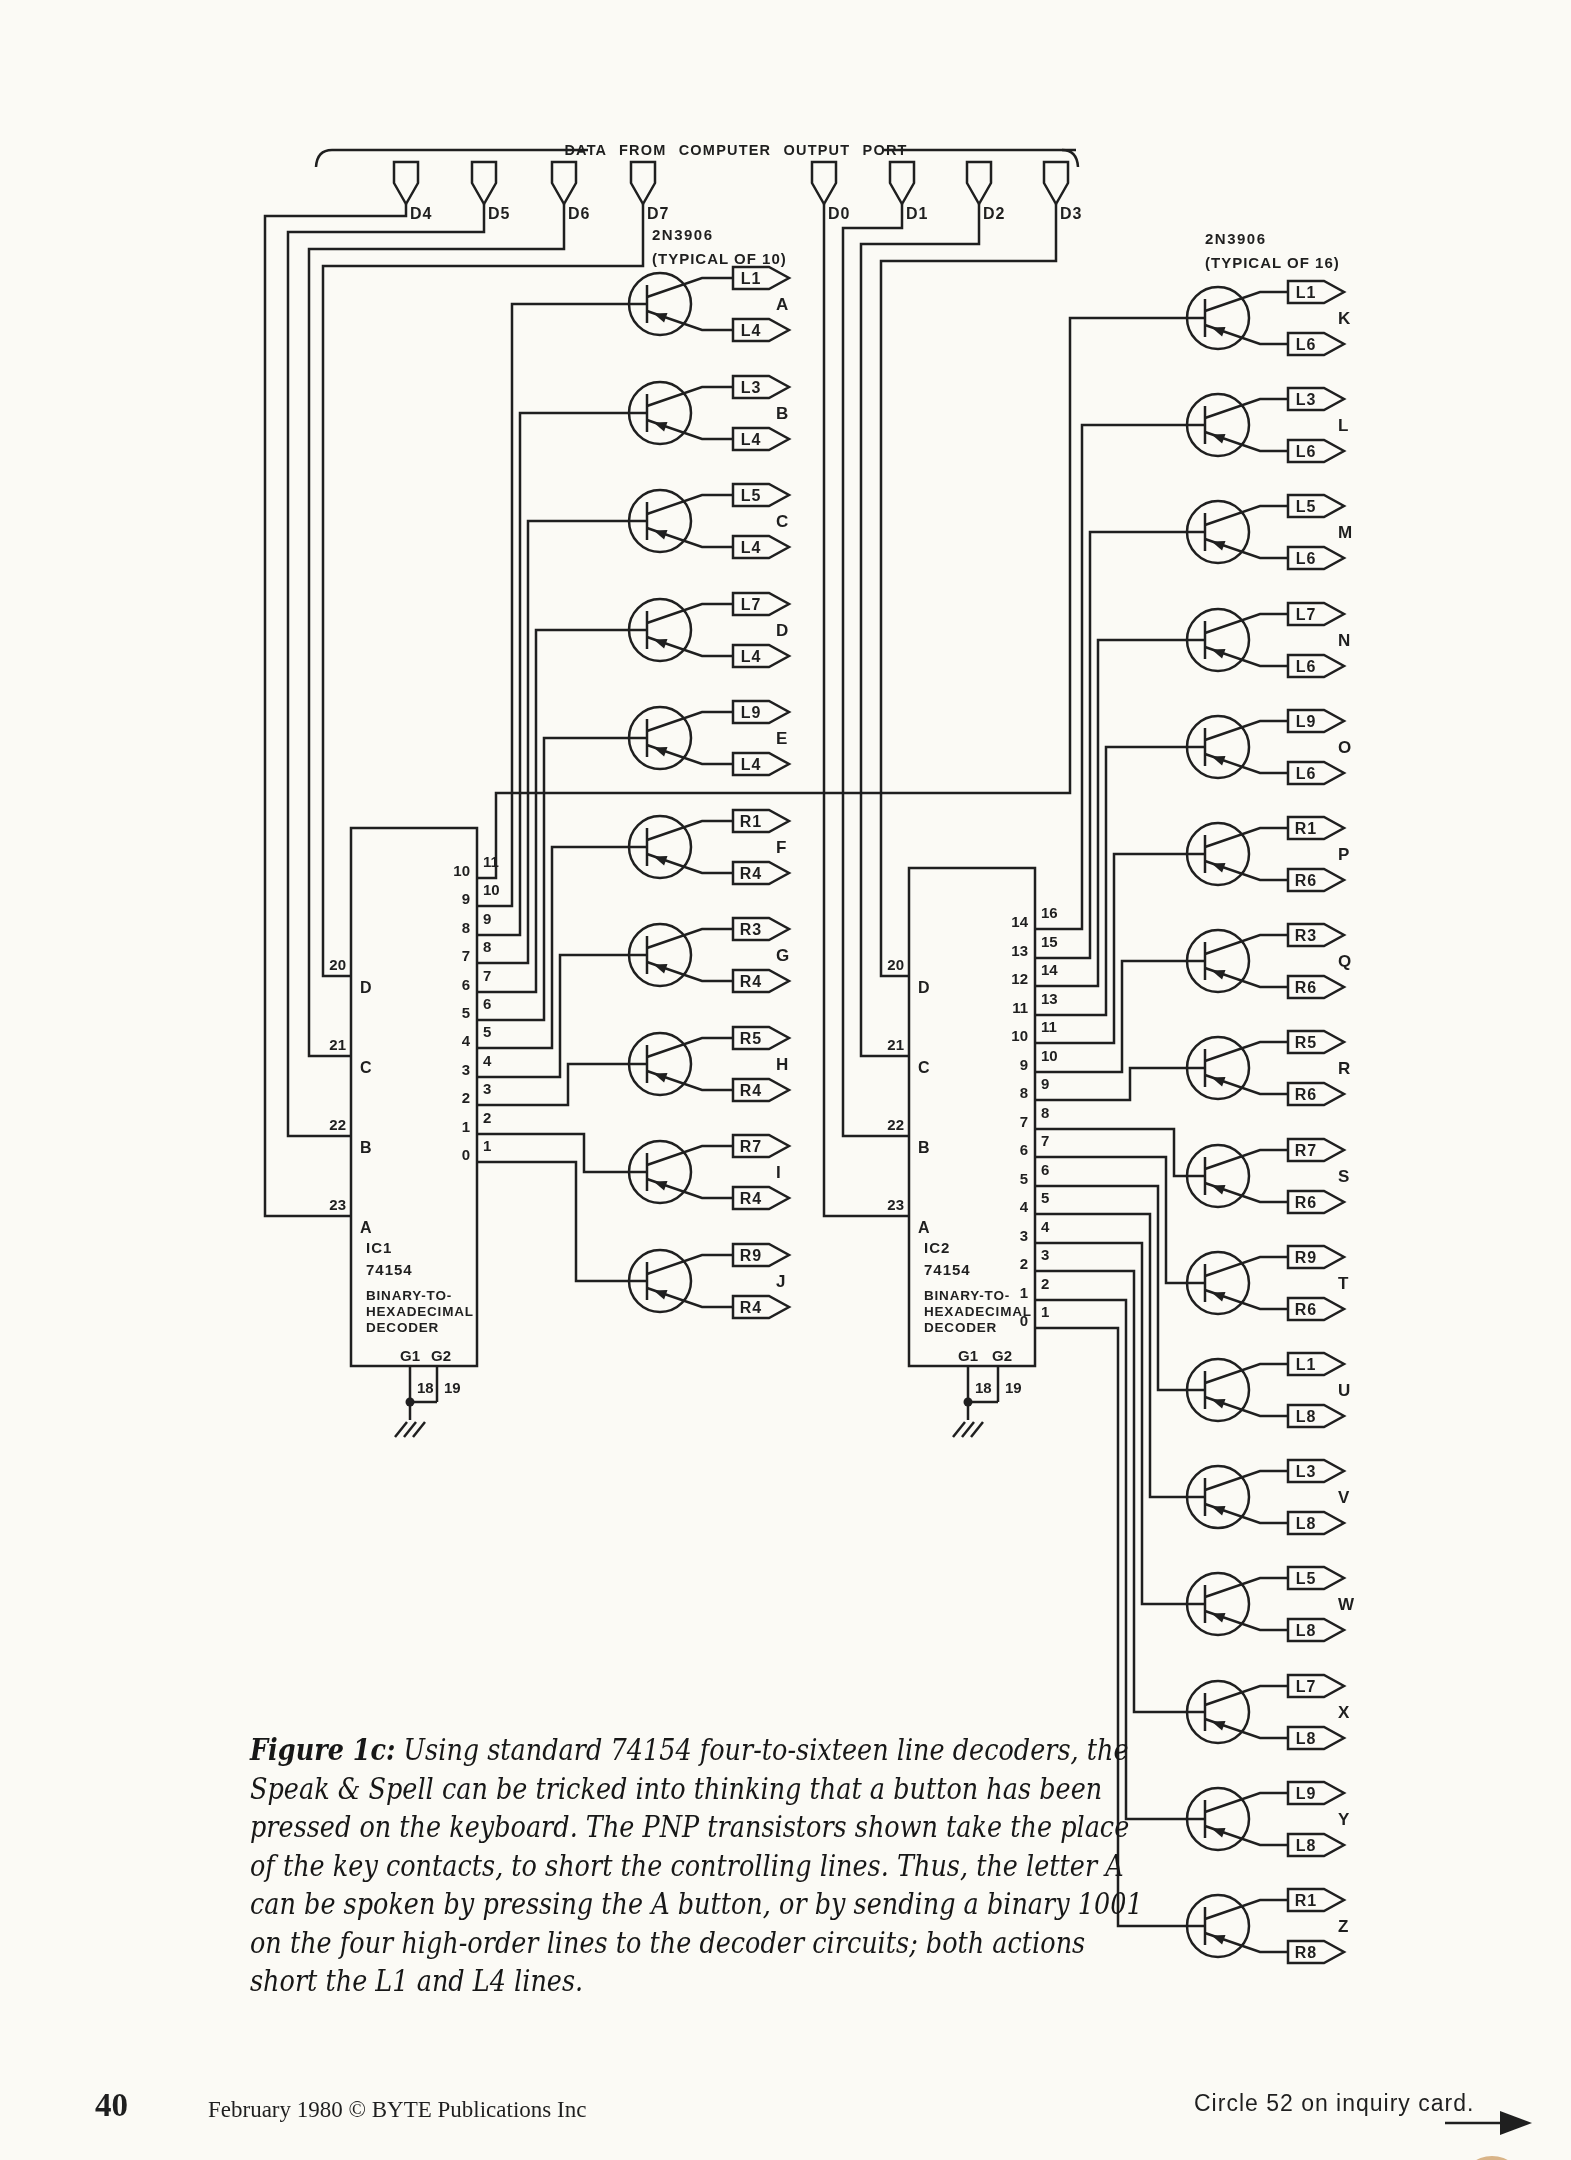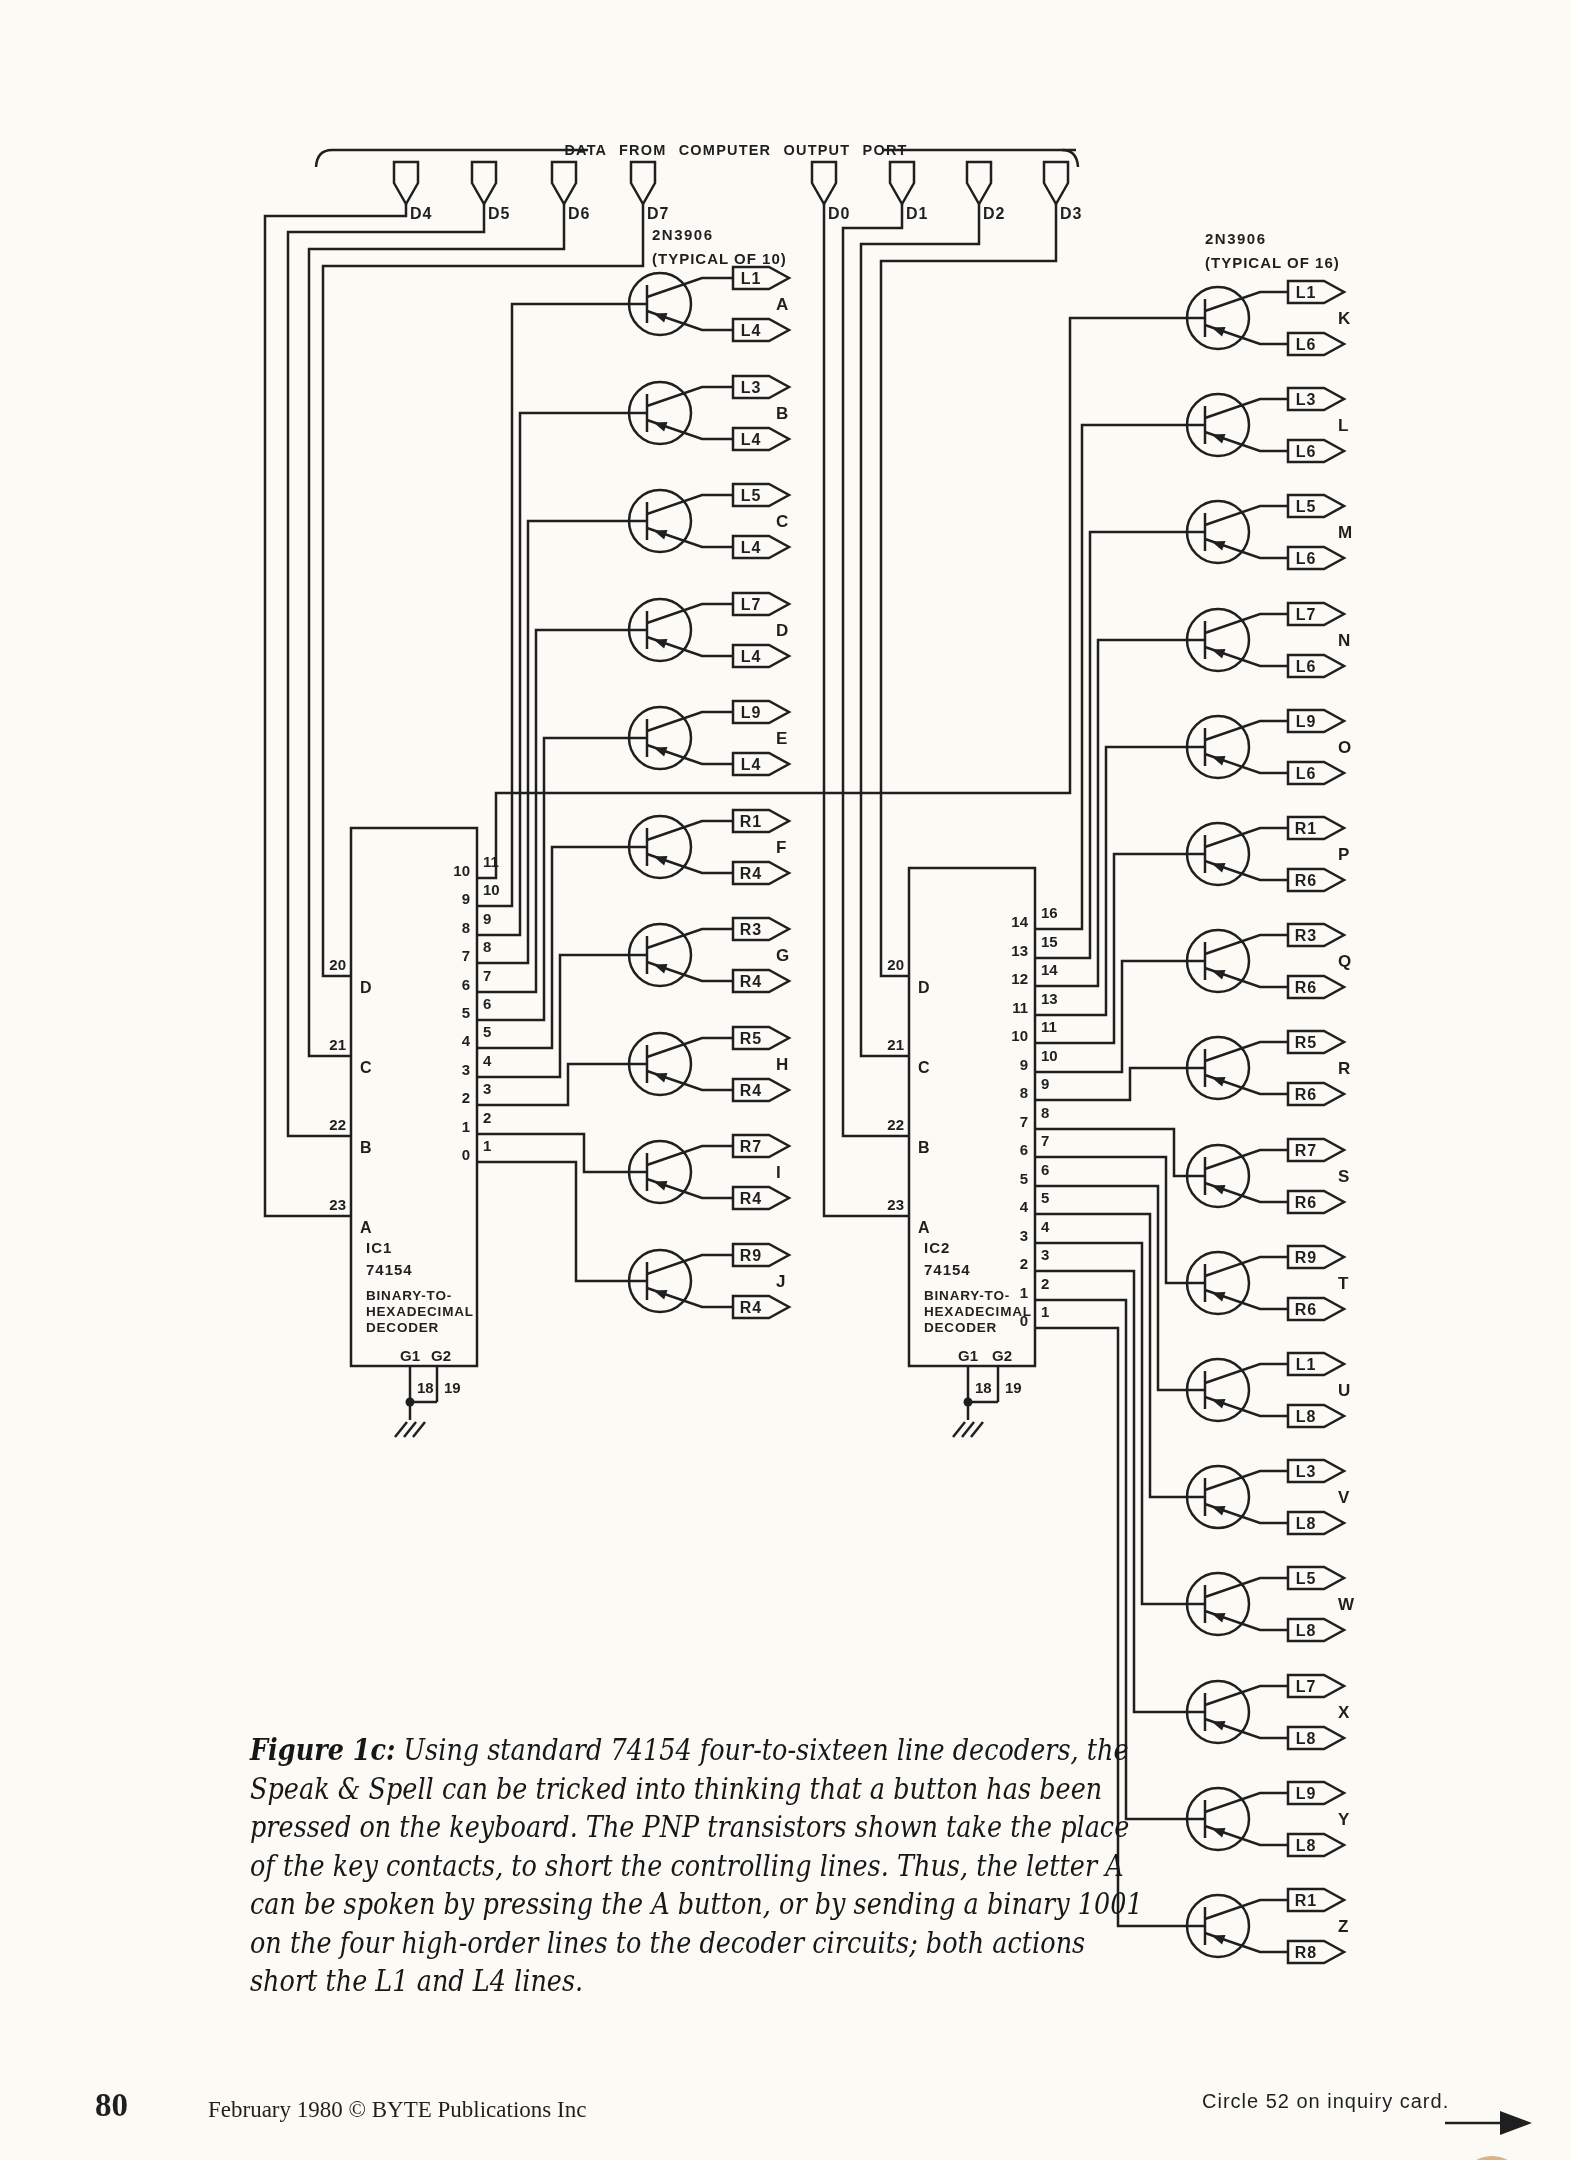--- a/index.html
+++ b/index.html
@@ -24,21 +24,21 @@
   .footer-pageno{
     position:absolute;left:95px;top:2087px;
     font-family:"Liberation Serif",serif;font-weight:700;font-size:33px;
   }
   .footer-pub{
     position:absolute;left:208px;top:2097px;
     font-family:"Liberation Serif",serif;font-size:23px;
   }
   .footer-inquiry{
     position:absolute;left:1194px;top:2090px;
-    font-family:"Liberation Sans",sans-serif;font-size:20px;letter-spacing:1px;margin-left:8px;
+    font-family:"Liberation Sans",sans-serif;font-size:23px;letter-spacing:1px;
   }
 </style>
 </head>
 <body>
 
 <div id="schematic-wrap"><svg width="1571" height="2160" viewBox="0 0 1571 2160">
       <line x1="332" y1="134" x2="588" y2="134"></line>
       <line x1="884" y1="134" x2="1076" y2="134"></line>
       <path d="M 332 134 Q 317 134 316 151"></path>
       <path d="M 1062 134 Q 1077 134 1078 151"></path>
@@ -467,15 +467,15 @@
 <div class="caption">
   <div><span class="fig-bold">Figure 1c:</span><span> Using standard 74154 four-to-sixteen line decoders, the</span></div>
   <div>Speak &amp; Spell can be tricked into thinking that a button has been</div>
   <div>pressed on the keyboard. The PNP transistors shown take the place</div>
   <div>of the key contacts, to short the controlling lines. Thus, the letter A</div>
   <div>can be spoken by pressing the A button, or by sending a binary 1001</div>
   <div>on the four high-order lines to the decoder circuits; both actions</div>
   <div>short the L1 and L4 lines.</div>
 </div>
 
-<div class="footer-pageno">80</div>
+<div class="footer-pageno">40</div>
 <div class="footer-pub">February 1980 © BYTE Publications Inc</div>
 <div class="footer-inquiry">Circle 52 on inquiry card.</div>
 
 </body></html>

